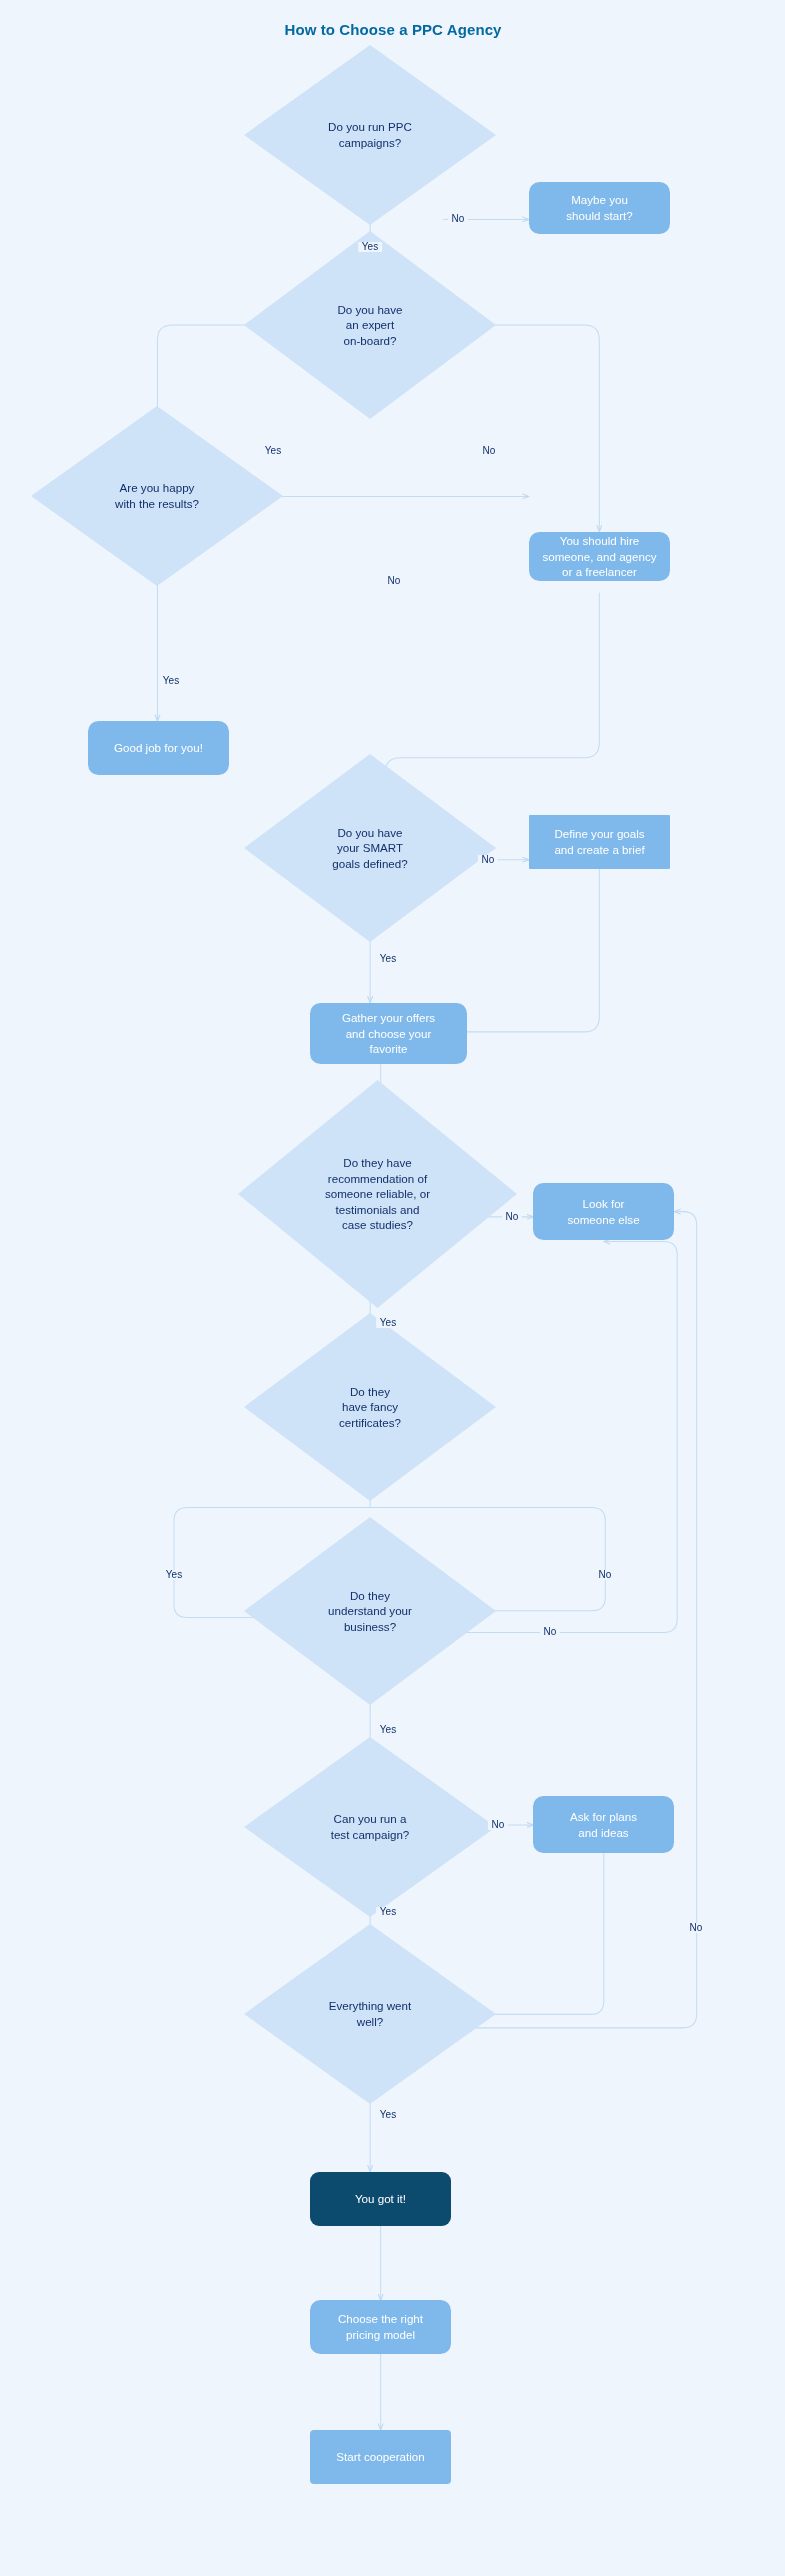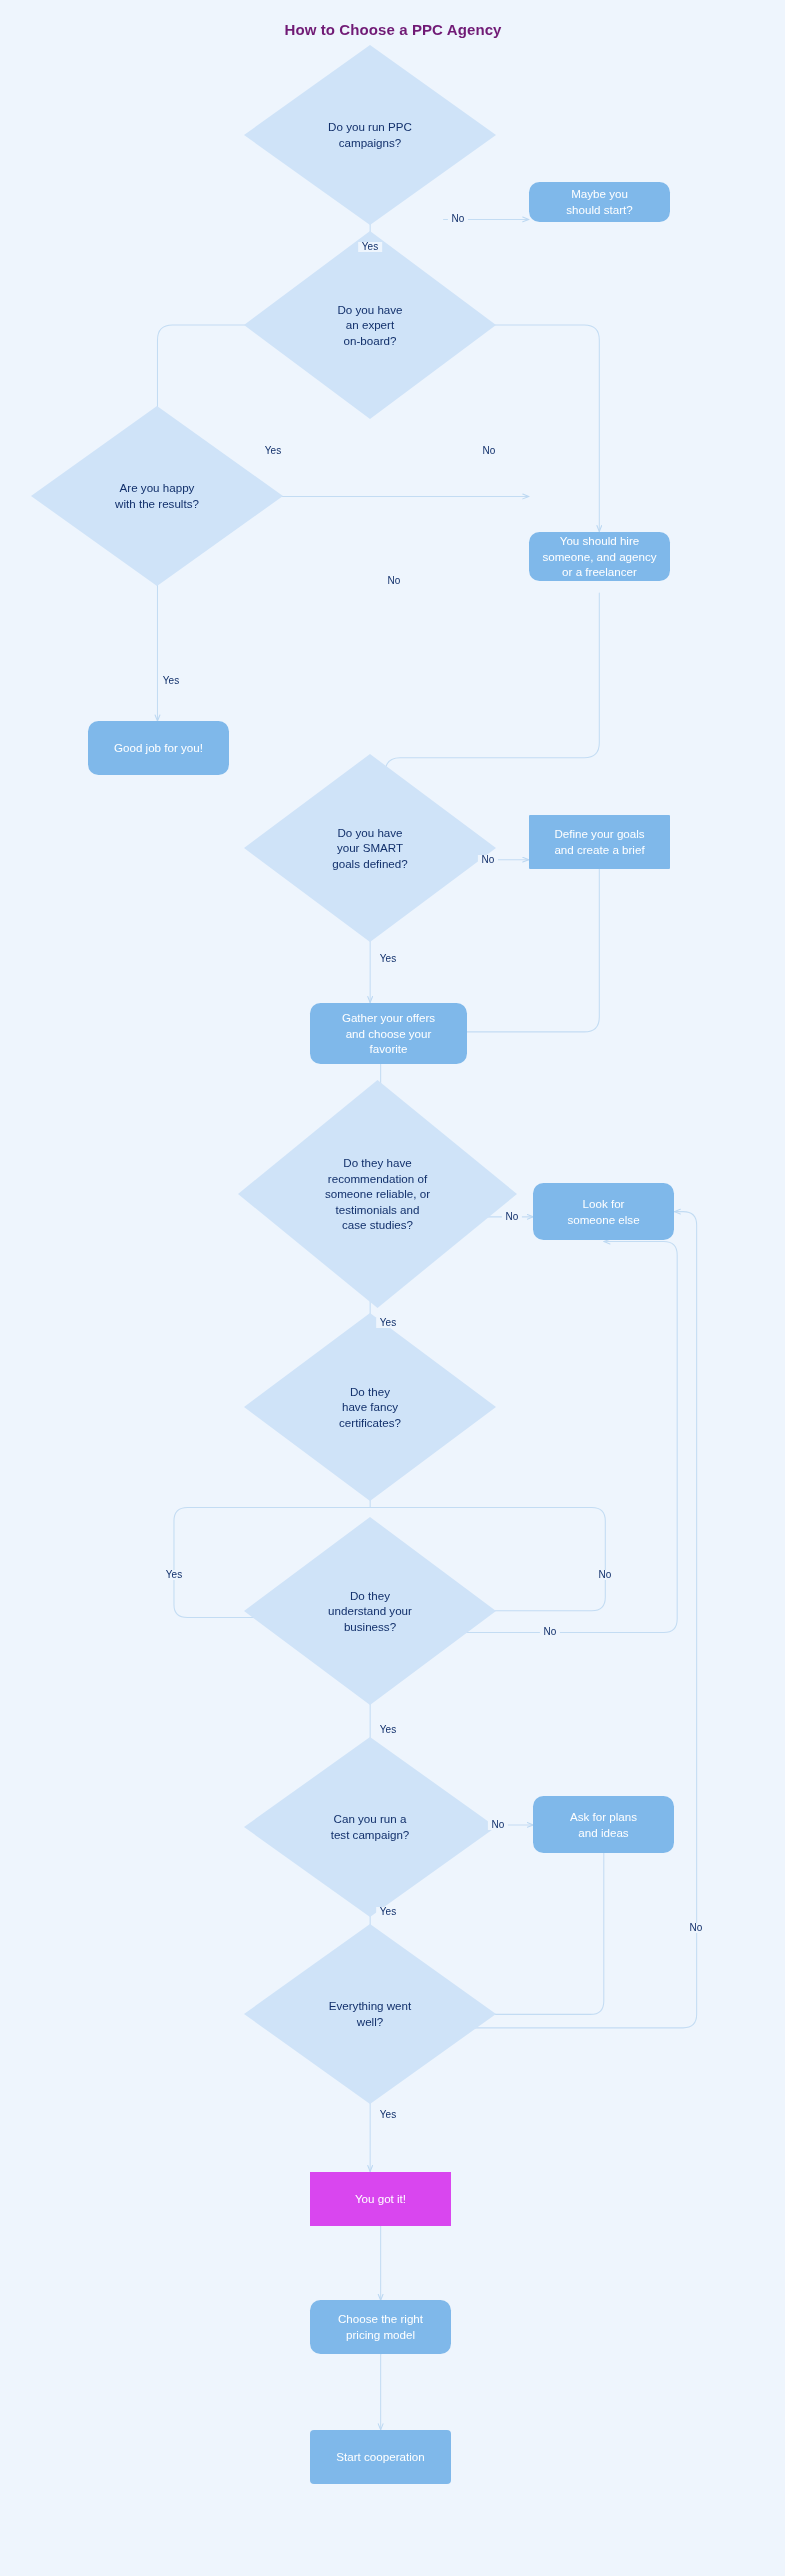--- a/index.html
+++ b/index.html
@@ -7,21 +7,21 @@
     width:786px;height:2576px;
     background:#eef5fd;
     font-family:"Liberation Sans","DejaVu Sans",sans-serif;
     overflow:hidden;
   }
   #chart-root{position:relative;width:786px;height:2576px;}
   #flow-svg{position:absolute;inset:0;width:786px;height:2576px;display:block;}
 
   .diagram-title{
     position:absolute;left:0;top:21px;width:786px;text-align:center;
-    font-size:15px;font-weight:bold;color:#701a75;letter-spacing:0.1px;
+    font-size:15px;font-weight:bold;color:#0369a1;letter-spacing:0.1px;
   }
 
   .node{position:absolute;display:flex;align-items:center;justify-content:center;text-align:center;box-sizing:border-box;}
   .node .node-text{display:block;line-height:1.34;white-space:pre-line;}
 
   .decision{font-size:11.6px;color:#12306b;}
   .process{font-size:11.6px;color:#ffffff;}
 
   .edge-label{
     position:absolute;font-size:10px;color:#12306b;
@@ -94,21 +94,21 @@
 
       <path d="M508,3144 L508,3245" marker-end="url(#ar)"></path>
     </g>
   </svg>
 
   <div id="nodes-layer">
       <div class="node decision" style="left: 244px; top: 45px; width: 252px; height: 180px; background: rgb(207, 227, 248); clip-path: polygon(50% 0%, 100% 50%, 50% 100%, 0% 50%); border-radius: 10.5px; --dw: 252px;">
         <span class="node-text">Do you run PPC
 campaigns?</span>
       </div>
-      <div class="node process" style="left: 529px; top: 182px; width: 141px; height: 40px; background: rgb(127, 184, 234); border-radius: 10.5px;">
+      <div class="node process" style="left: 529px; top: 182px; width: 141px; height: 52px; background: rgb(127, 184, 234); border-radius: 10.5px;">
         <span class="node-text">Maybe you
 should start?</span>
       </div>
       <div class="node decision" style="left: 244px; top: 231px; width: 252px; height: 188px; background: rgb(207, 227, 248); clip-path: polygon(50% 0%, 100% 50%, 50% 100%, 0% 50%); border-radius: 10.5px; --dw: 252px;">
         <span class="node-text">Do you have
 an expert
 on-board?</span>
       </div>
       <div class="node decision" style="left: 31px; top: 406px; width: 252px; height: 180px; background: rgb(207, 227, 248); clip-path: polygon(50% 0%, 100% 50%, 50% 100%, 0% 50%); border-radius: 10.5px; --dw: 252px;">
         <span class="node-text">Are you happy
@@ -162,21 +162,21 @@
 test campaign?</span>
       </div>
       <div class="node process" style="left: 533px; top: 1796px; width: 141px; height: 57px; background: rgb(127, 184, 234); border-radius: 10.5px;">
         <span class="node-text">Ask for plans
 and ideas</span>
       </div>
       <div class="node decision" style="left: 244px; top: 1924px; width: 252px; height: 180px; background: rgb(207, 227, 248); clip-path: polygon(50% 0%, 100% 50%, 50% 100%, 0% 50%); border-radius: 10.5px; --dw: 252px;">
         <span class="node-text">Everything went
 well?</span>
       </div>
-      <div class="node process" style="left: 310px; top: 2172px; width: 141px; height: 54px; background: #d946ef; border-radius: 0;">
+      <div class="node process" style="left: 310px; top: 2172px; width: 141px; height: 54px; background: #0c4a6e; border-radius: 9px;">
         <span class="node-text">You got it!</span>
       </div>
       <div class="node process" style="left: 310px; top: 2300px; width: 141px; height: 54px; background: rgb(127, 184, 234); border-radius: 10.5px;">
         <span class="node-text">Choose the right
 pricing model</span>
       </div>
       <div class="node process" style="left: 310px; top: 2430px; width: 141px; height: 54px; background: rgb(127, 184, 234); border-radius: 4px;">
         <span class="node-text">Start cooperation</span>
       </div>
     </div>

